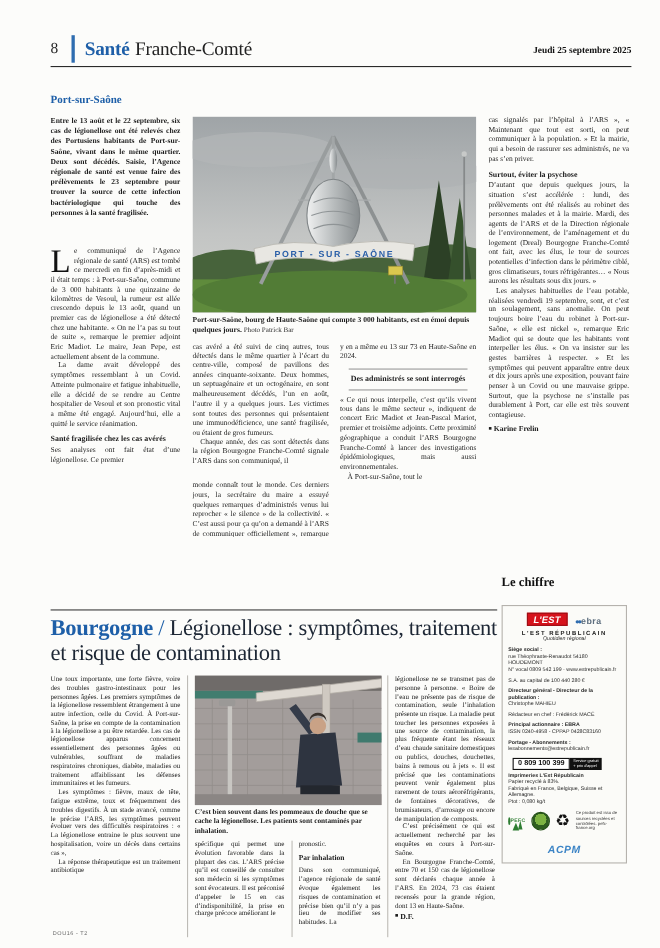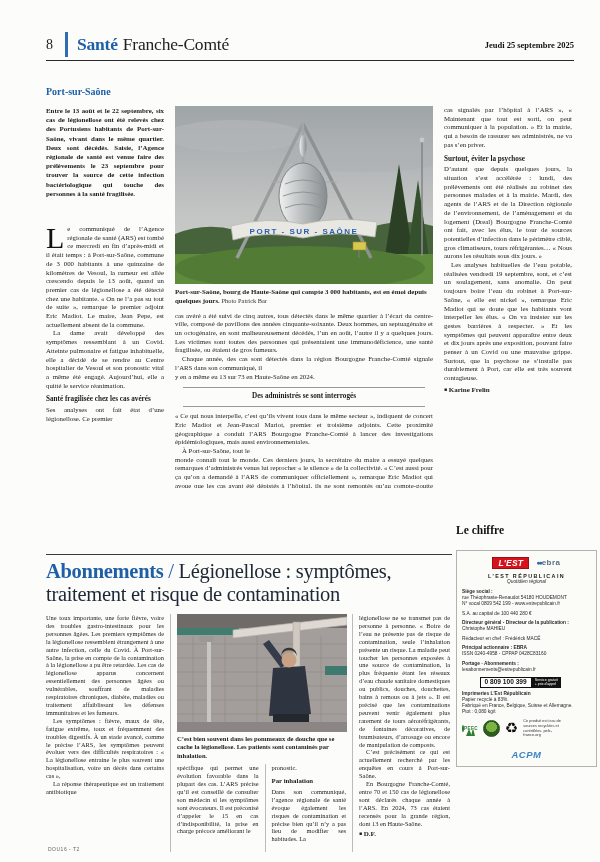--- a/index.html
+++ b/index.html
@@ -22,31 +22,31 @@
   .lead{font-size:6.9px;line-height:9.2px;font-weight:bold;text-align:justify;margin:0 0 27px 0;}
   .bodytext{font-size:6.8px;line-height:8.7px;text-align:justify;}
   .bodytext p{margin:0;}
   .bodytext p.ind{text-indent:7px;}
   .dropcap{float:left;font-size:30px;line-height:24px;padding:1px 3px 0 0;color:#111;}
   .subhead{font-size:7.2px;font-weight:bold;line-height:8.8px;margin:5px 0 2px 0;}
   .centerhead{font-size:7.2px;font-weight:bold;text-align:center;margin:6px 8px 5px 8px;padding:4px 0 5px 0;
               border-top:0.5px solid #999;border-bottom:0.5px solid #999;line-height:9px;}
   .caption{font-size:6.9px;line-height:8.8px;font-weight:bold;margin-top:4px;}
   .caption .credit{font-weight:normal;font-size:6.4px;color:#333;}
-  .subcols{margin-top:6px;display:grid;grid-template-columns:1fr;column-gap:10px;height:176px;overflow:hidden;}
+  .subcols{margin-top:6px;display:grid;grid-template-columns:1fr 1fr;column-gap:10px;height:176px;overflow:hidden;}
   .byline{font-size:7px;font-weight:bold;margin-top:3px;}
   .byline .sq{font-size:5px;vertical-align:1px;}
   
-  .sb{position:absolute;left:456px;top:524px;width:141px;}
+  .sb{position:absolute;left:456px;top:524px;width:114px;}
   .sb .chlabel{font-size:11.5px;font-weight:bold;color:#111;}
   .sb .chnum{font-size:46px;line-height:44px;font-weight:bold;color:#1e5fa8;letter-spacing:-1px;}
   .sb .chtext{font-size:7.4px;line-height:9.4px;font-weight:bold;margin-top:4px;width:92px;}
   .mast{margin-top:14px;border:0.6px solid #b5b2ad;background:#fbfbf8;padding:5px 5px 6px 5px;
         font-family:"Liberation Sans","DejaVu Sans",sans-serif;font-size:4.8px;line-height:6px;color:#2a2a2a;}
-  .mast .logorow{display:flex;align-items:center;gap:7px;justify-content:center;margin:1px 0 4px 0;}
+  .mast .logorow{display:flex;align-items:flex-end;gap:7px;justify-content:center;margin:1px 0 4px 0;}
   .lestlogo{background:#d6131c;color:#fff;font-weight:bold;font-style:italic;font-size:8.5px;
             padding:2px 5px 2px 5px;letter-spacing:0.2px;border:1px solid #9c0e14;}
   .ebralogo{font-weight:bold;font-size:8px;color:#5d6e7e;letter-spacing:0.5px;}
   .ebralogo .dots{color:#2f6db0;font-size:7px;letter-spacing:-2px;margin-right:1px;}
   .mast .mname{text-align:center;font-weight:bold;letter-spacing:1.4px;font-size:5.4px;color:#1a1a1a;}
   .mast .msub{text-align:center;font-style:italic;margin-bottom:4px;}
   .mast .blk{margin-top:3.5px;}
   .mast b{font-weight:bold;}
   .phonebadge{display:flex;align-items:stretch;margin:4px auto 2px auto;width:94px;}
   .phonebadge .num{border:1px solid #111;font-weight:bold;font-size:6.6px;padding:1.5px 4px;background:#fff;color:#111;}
@@ -221,21 +221,21 @@
         <span class="pefctext">Ce produit est issu de sources recyclées et contrôlées. pefc-france.org</span>
       </div>
       <div style="text-align:center;margin-top:14px;">
         <span class="acpm">ACPM</span>
       </div>
     </div>
   </div>
 
   <div class="a2">
     <div class="title">
-      <span class="lbl">Abonnements</span><span class="sep"> / </span><span>Légionellose : symptômes, traitement et risque de contamination</span>
+      <span class="lbl">Bourgogne</span><span class="sep"> / </span><span>Légionellose : symptômes, traitement et risque de contamination</span>
     </div>
     <div class="a2grid">
 
       <div class="a2col bodytext">
         <p>Une toux importante, une forte fièvre, voire des troubles gastro-intestinaux pour les personnes âgées. Les premiers symptômes de la légionellose ressemblent étrangement à une autre infection, celle du Covid. À Port-sur-Saône, la prise en compte de la contamination à la légionellose a pu être retardée. Les cas de légionellose apparus concernent essentiellement des personnes âgées ou vulnérables, souffrant de maladies respiratoires chroniques, diabète, maladies ou traitement affaiblissant les défenses immunitaires et les fumeurs.</p>
         <p class="ind">Les symptômes : fièvre, maux de tête, fatigue extrême, toux et fréquemment des troubles digestifs. À un stade avancé, comme le précise l’ARS, les symptômes peuvent évoluer vers des difficultés respiratoires : « La légionellose entraine le plus souvent une hospitalisation, voire un décès dans certains cas »,</p>
         <p class="ind">La réponse thérapeutique est un traitement antibiotique</p>
       </div>
 
       <div class="vline">

